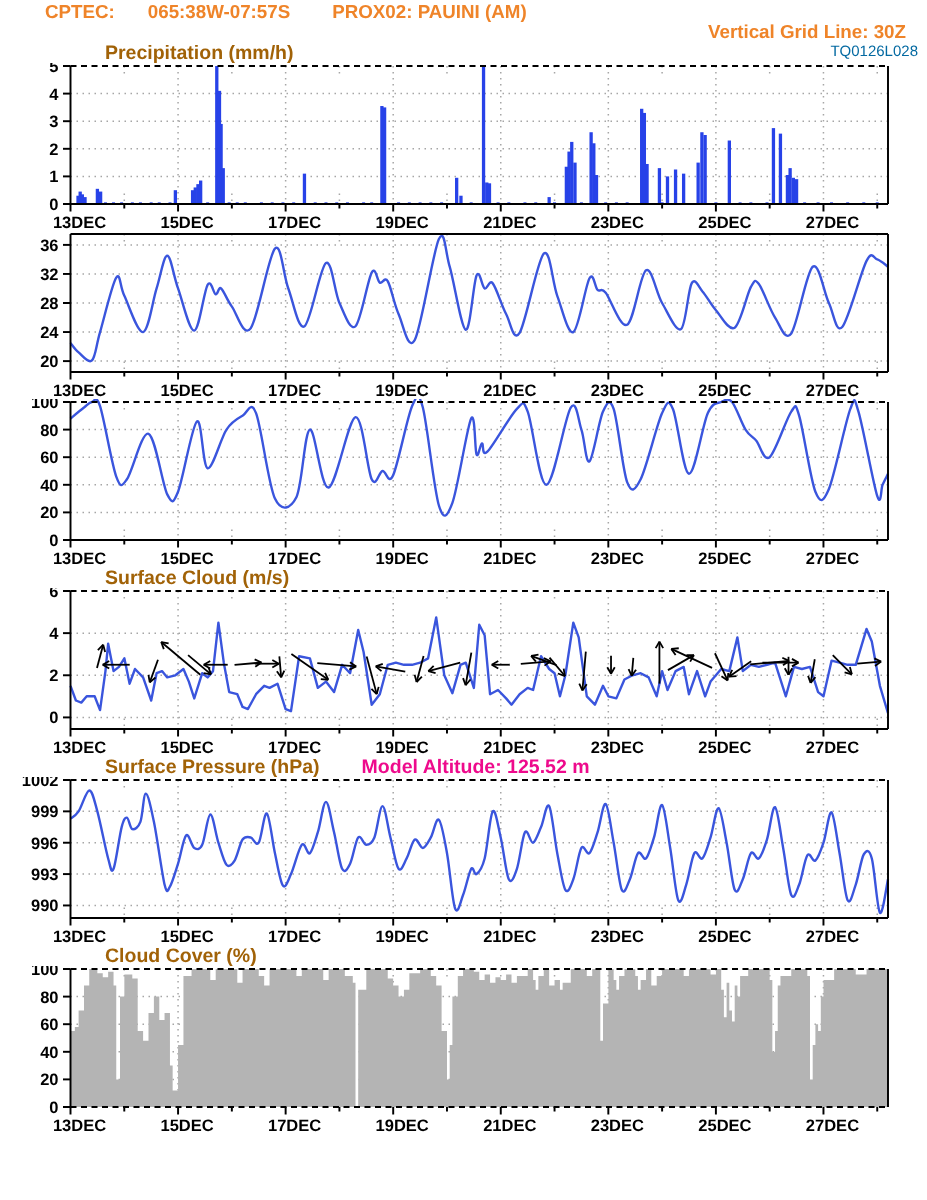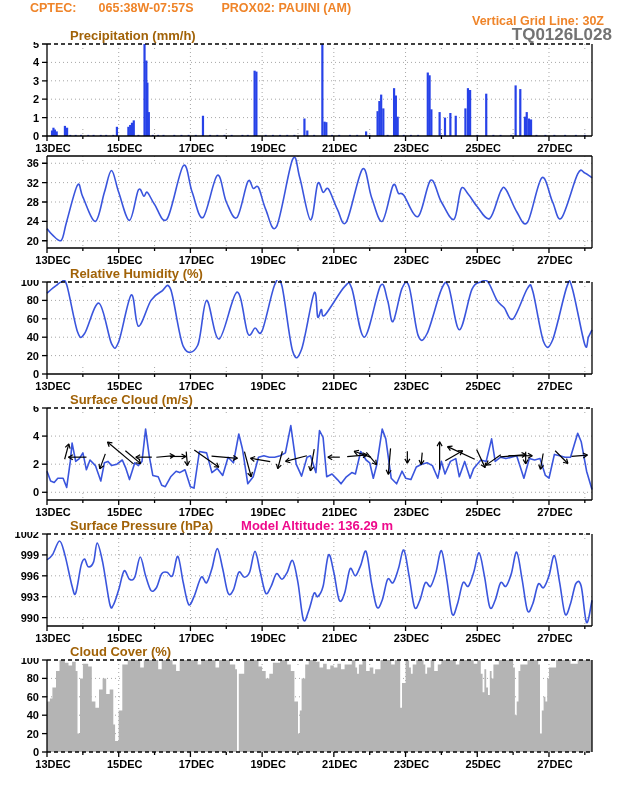--- a/index.html
+++ b/index.html
@@ -1,27 +1,27 @@
 <!DOCTYPE html>
 <html><head>
 <meta charset="utf-8">
 <style>
   html,body{margin:0;padding:0;background:#ffffff;}
   .fig{position:relative;width:618px;height:800px;background:#fff;overflow:hidden;
-       font-family:"Liberation Sans",sans-serif;border-radius:29px;-webkit-font-smoothing:none;}
+       font-family:"Liberation Sans",sans-serif;-webkit-font-smoothing:none;}
   .hdr{padding-top:2px;}
   .hline{height:13px;line-height:13px;font-size:12.5px;font-weight:bold;color:#ef8429;white-space:nowrap;}
   .hline .l{padding-left:30px;}
   .hline .r{float:right;padding-right:14px;}
   .gap1{display:inline-block;width:22px;}
   .gap2{display:inline-block;width:28px;}
   .trow{height:14px;line-height:14px;white-space:nowrap;}
   .ptitle{padding-left:70px;font-size:13px;font-weight:bold;color:#a16207;}
   .psub{padding-left:28px;font-size:13px;font-weight:bold;color:#ee0a8c;}
-  .tq{float:right;padding-right:6px;font-size:17px;font-weight:bold;color:#737373;}
+  .tq{float:right;padding-right:6px;font-size:10px;font-weight:normal;color:#0369a1;}
   svg.panel{display:block;}
   svg text{font-family:"Liberation Sans",sans-serif;font-size:11px;font-weight:bold;fill:#000;}
 </style>
 </head>
 <body>
 
 <div class="fig">
   <div class="hdr">
     <div class="hline"><span class="l">CPTEC:</span><span class="gap1"></span><span>065:38W-07:57S</span><span class="gap2"></span><span>PROX02: PAUINI (AM)</span></div>
     <div class="hline"><span class="r">Vertical Grid Line: 30Z</span></div>
@@ -259,21 +259,20 @@
       <line x1="82.85526315789474" y1="94" x2="82.85526315789474" y2="97" stroke="#000000" stroke-width="1.3"></line>
       <line x1="154.56578947368422" y1="94" x2="154.56578947368422" y2="97" stroke="#000000" stroke-width="1.3"></line>
       <line x1="226.2763157894737" y1="94" x2="226.2763157894737" y2="97" stroke="#000000" stroke-width="1.3"></line>
       <line x1="297.9868421052632" y1="94" x2="297.9868421052632" y2="97" stroke="#000000" stroke-width="1.3"></line>
       <line x1="369.69736842105266" y1="94" x2="369.69736842105266" y2="97" stroke="#000000" stroke-width="1.3"></line>
       <line x1="441.40789473684214" y1="94" x2="441.40789473684214" y2="97" stroke="#000000" stroke-width="1.3"></line>
       <line x1="513.1184210526317" y1="94" x2="513.1184210526317" y2="97" stroke="#000000" stroke-width="1.3"></line>
       <line x1="584.828947368421" y1="94" x2="584.828947368421" y2="97" stroke="#000000" stroke-width="1.3"></line>
     </svg>
 
-  <div class="trow"><span class="ptitle">Relative Humidity (%)</span></div>
   <svg class="panel" width="618" height="112">
       <line x1="47" y1="75.6" x2="592" y2="75.6" stroke="#a6a6a6" stroke-width="1" stroke-dasharray="1 3"></line>
       <line x1="47" y1="57.2" x2="592" y2="57.2" stroke="#a6a6a6" stroke-width="1" stroke-dasharray="1 3"></line>
       <line x1="47" y1="38.8" x2="592" y2="38.8" stroke="#a6a6a6" stroke-width="1" stroke-dasharray="1 3"></line>
       <line x1="47" y1="20.400000000000006" x2="592" y2="20.400000000000006" stroke="#a6a6a6" stroke-width="1" stroke-dasharray="1 3"></line>
       <line x1="118.71052631578948" y1="2" x2="118.71052631578948" y2="94" stroke="#a6a6a6" stroke-width="1" stroke-dasharray="1 3"></line>
       <line x1="190.42105263157896" y1="2" x2="190.42105263157896" y2="94" stroke="#a6a6a6" stroke-width="1" stroke-dasharray="1 3"></line>
       <line x1="262.13157894736844" y1="2" x2="262.13157894736844" y2="94" stroke="#a6a6a6" stroke-width="1" stroke-dasharray="1 3"></line>
       <line x1="333.8421052631579" y1="2" x2="333.8421052631579" y2="94" stroke="#a6a6a6" stroke-width="1" stroke-dasharray="1 3"></line>
       <line x1="405.5526315789474" y1="2" x2="405.5526315789474" y2="94" stroke="#a6a6a6" stroke-width="1" stroke-dasharray="1 3"></line>
@@ -570,21 +569,21 @@
       <line x1="82.85526315789474" y1="94" x2="82.85526315789474" y2="97" stroke="#000000" stroke-width="1.3"></line>
       <line x1="154.56578947368422" y1="94" x2="154.56578947368422" y2="97" stroke="#000000" stroke-width="1.3"></line>
       <line x1="226.2763157894737" y1="94" x2="226.2763157894737" y2="97" stroke="#000000" stroke-width="1.3"></line>
       <line x1="297.9868421052632" y1="94" x2="297.9868421052632" y2="97" stroke="#000000" stroke-width="1.3"></line>
       <line x1="369.69736842105266" y1="94" x2="369.69736842105266" y2="97" stroke="#000000" stroke-width="1.3"></line>
       <line x1="441.40789473684214" y1="94" x2="441.40789473684214" y2="97" stroke="#000000" stroke-width="1.3"></line>
       <line x1="513.1184210526317" y1="94" x2="513.1184210526317" y2="97" stroke="#000000" stroke-width="1.3"></line>
       <line x1="584.828947368421" y1="94" x2="584.828947368421" y2="97" stroke="#000000" stroke-width="1.3"></line>
     </svg>
 
-  <div class="trow"><span class="ptitle">Surface Pressure (hPa)</span><span class="psub">Model Altitude: 136.29 m</span></div>
+  <div class="trow"><span class="ptitle">Surface Pressure (hPa)</span><span class="psub">Model Altitude: 125.52 m</span></div>
   <svg class="panel" width="618" height="112">
       <line x1="47" y1="85.63636363636334" x2="592" y2="85.63636363636334" stroke="#a6a6a6" stroke-width="1" stroke-dasharray="1 3"></line>
       <line x1="47" y1="64.7272727272725" x2="592" y2="64.7272727272725" stroke="#a6a6a6" stroke-width="1" stroke-dasharray="1 3"></line>
       <line x1="47" y1="43.81818181818167" x2="592" y2="43.81818181818167" stroke="#a6a6a6" stroke-width="1" stroke-dasharray="1 3"></line>
       <line x1="47" y1="22.909090909090835" x2="592" y2="22.909090909090835" stroke="#a6a6a6" stroke-width="1" stroke-dasharray="1 3"></line>
       <line x1="118.71052631578948" y1="2" x2="118.71052631578948" y2="94" stroke="#a6a6a6" stroke-width="1" stroke-dasharray="1 3"></line>
       <line x1="190.42105263157896" y1="2" x2="190.42105263157896" y2="94" stroke="#a6a6a6" stroke-width="1" stroke-dasharray="1 3"></line>
       <line x1="262.13157894736844" y1="2" x2="262.13157894736844" y2="94" stroke="#a6a6a6" stroke-width="1" stroke-dasharray="1 3"></line>
       <line x1="333.8421052631579" y1="2" x2="333.8421052631579" y2="94" stroke="#a6a6a6" stroke-width="1" stroke-dasharray="1 3"></line>
       <line x1="405.5526315789474" y1="2" x2="405.5526315789474" y2="94" stroke="#a6a6a6" stroke-width="1" stroke-dasharray="1 3"></line>

